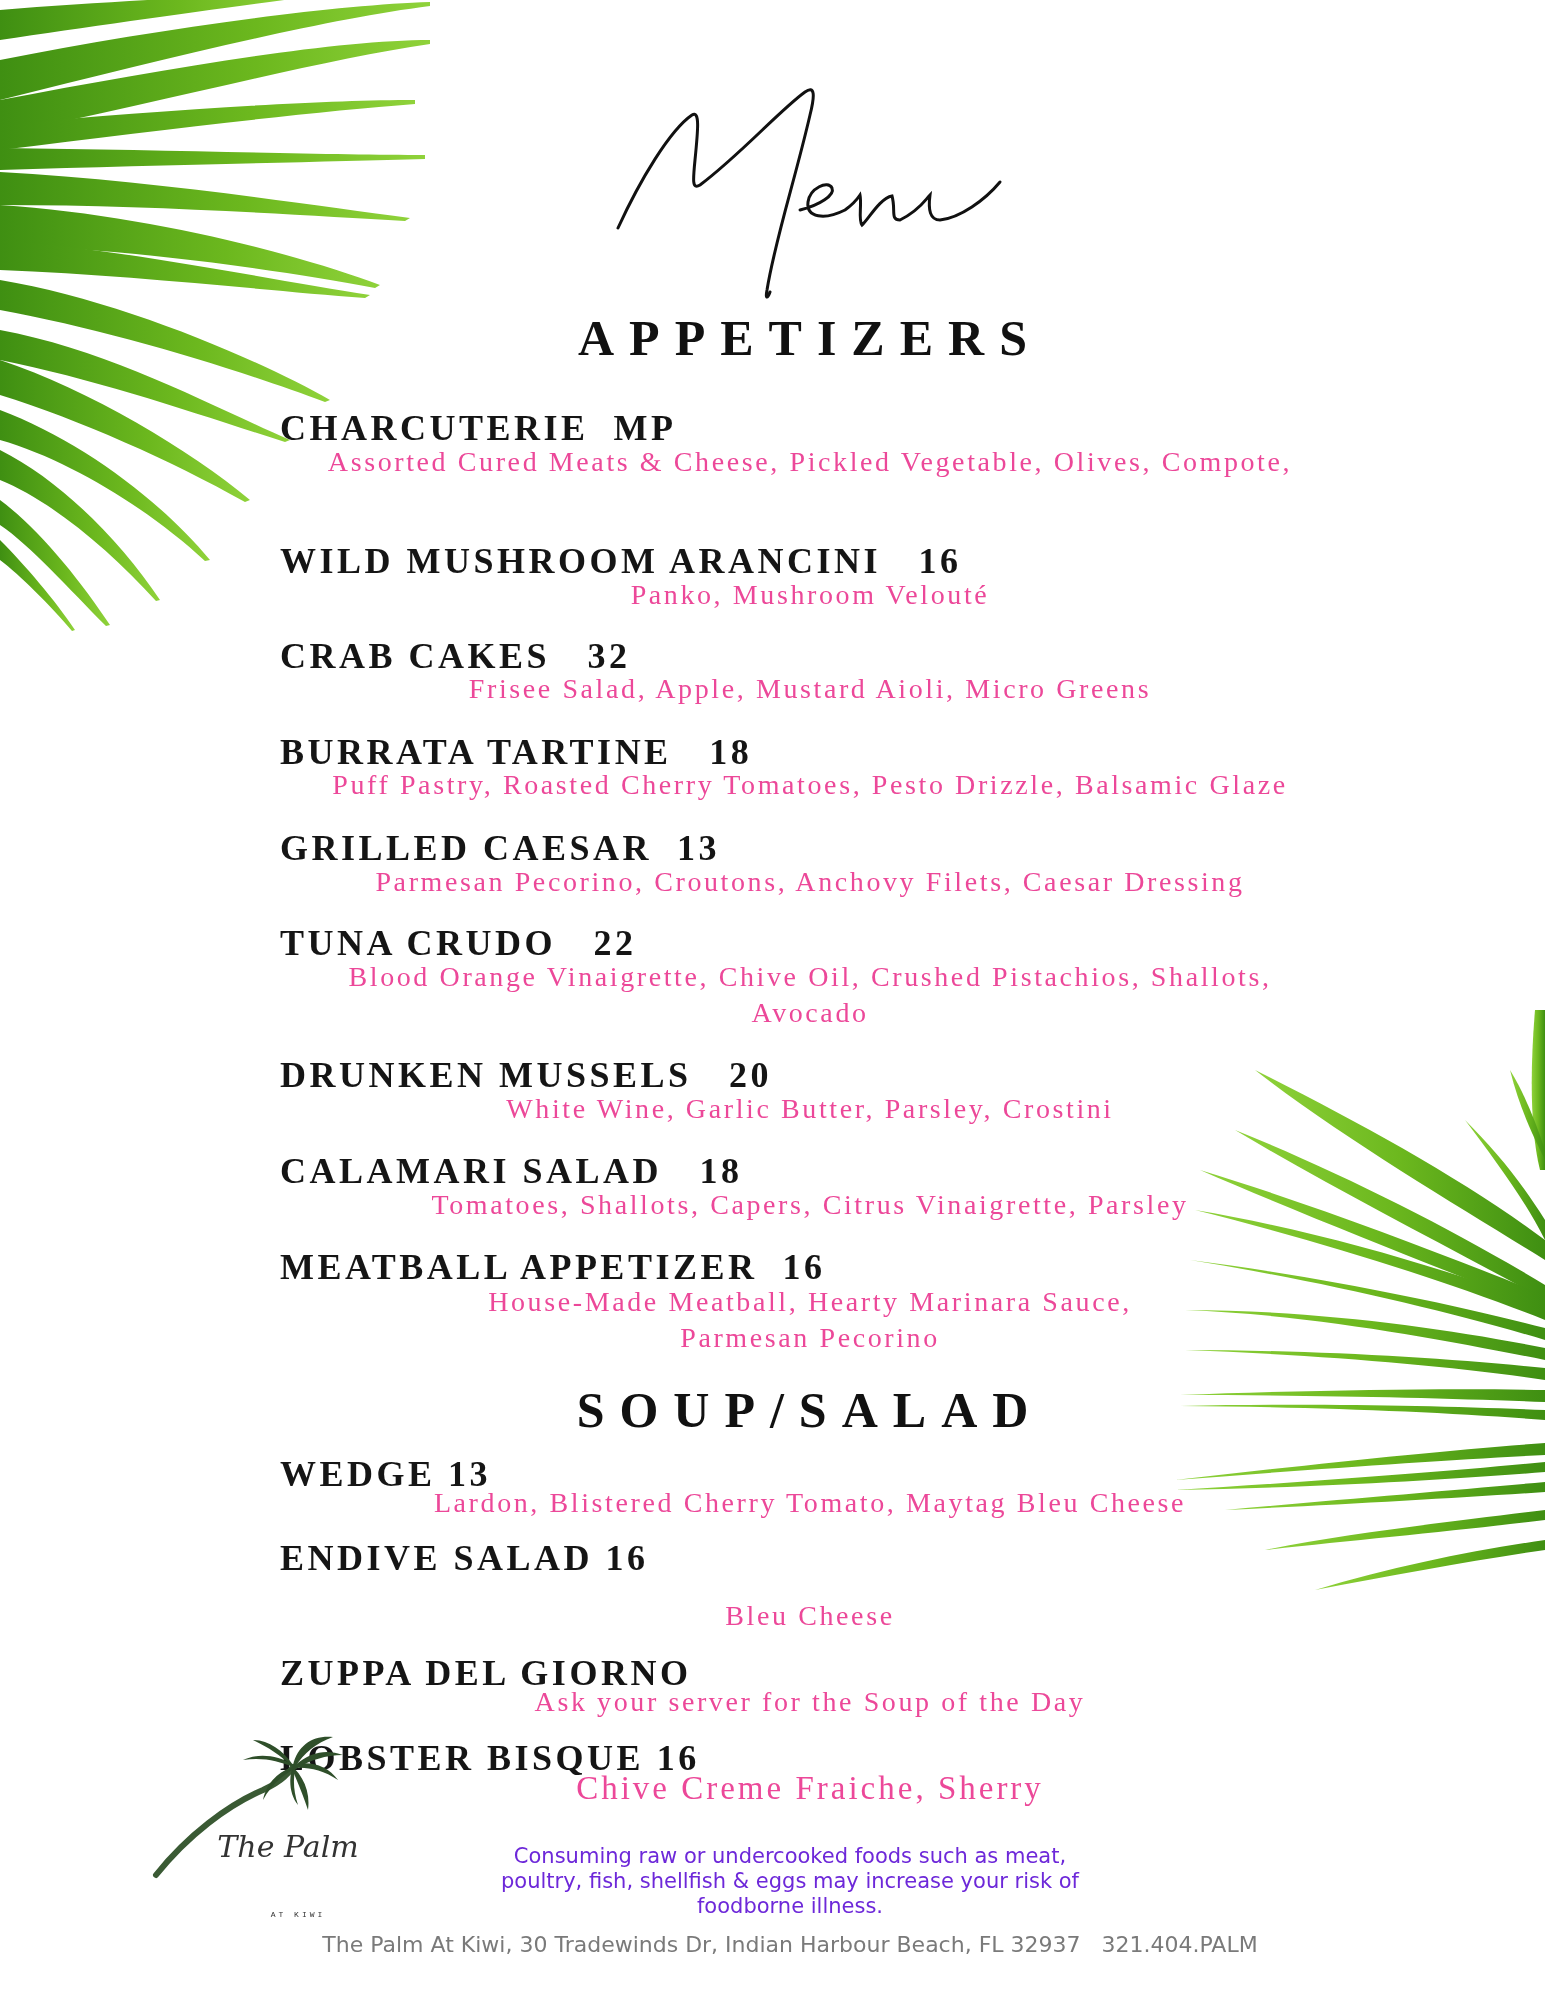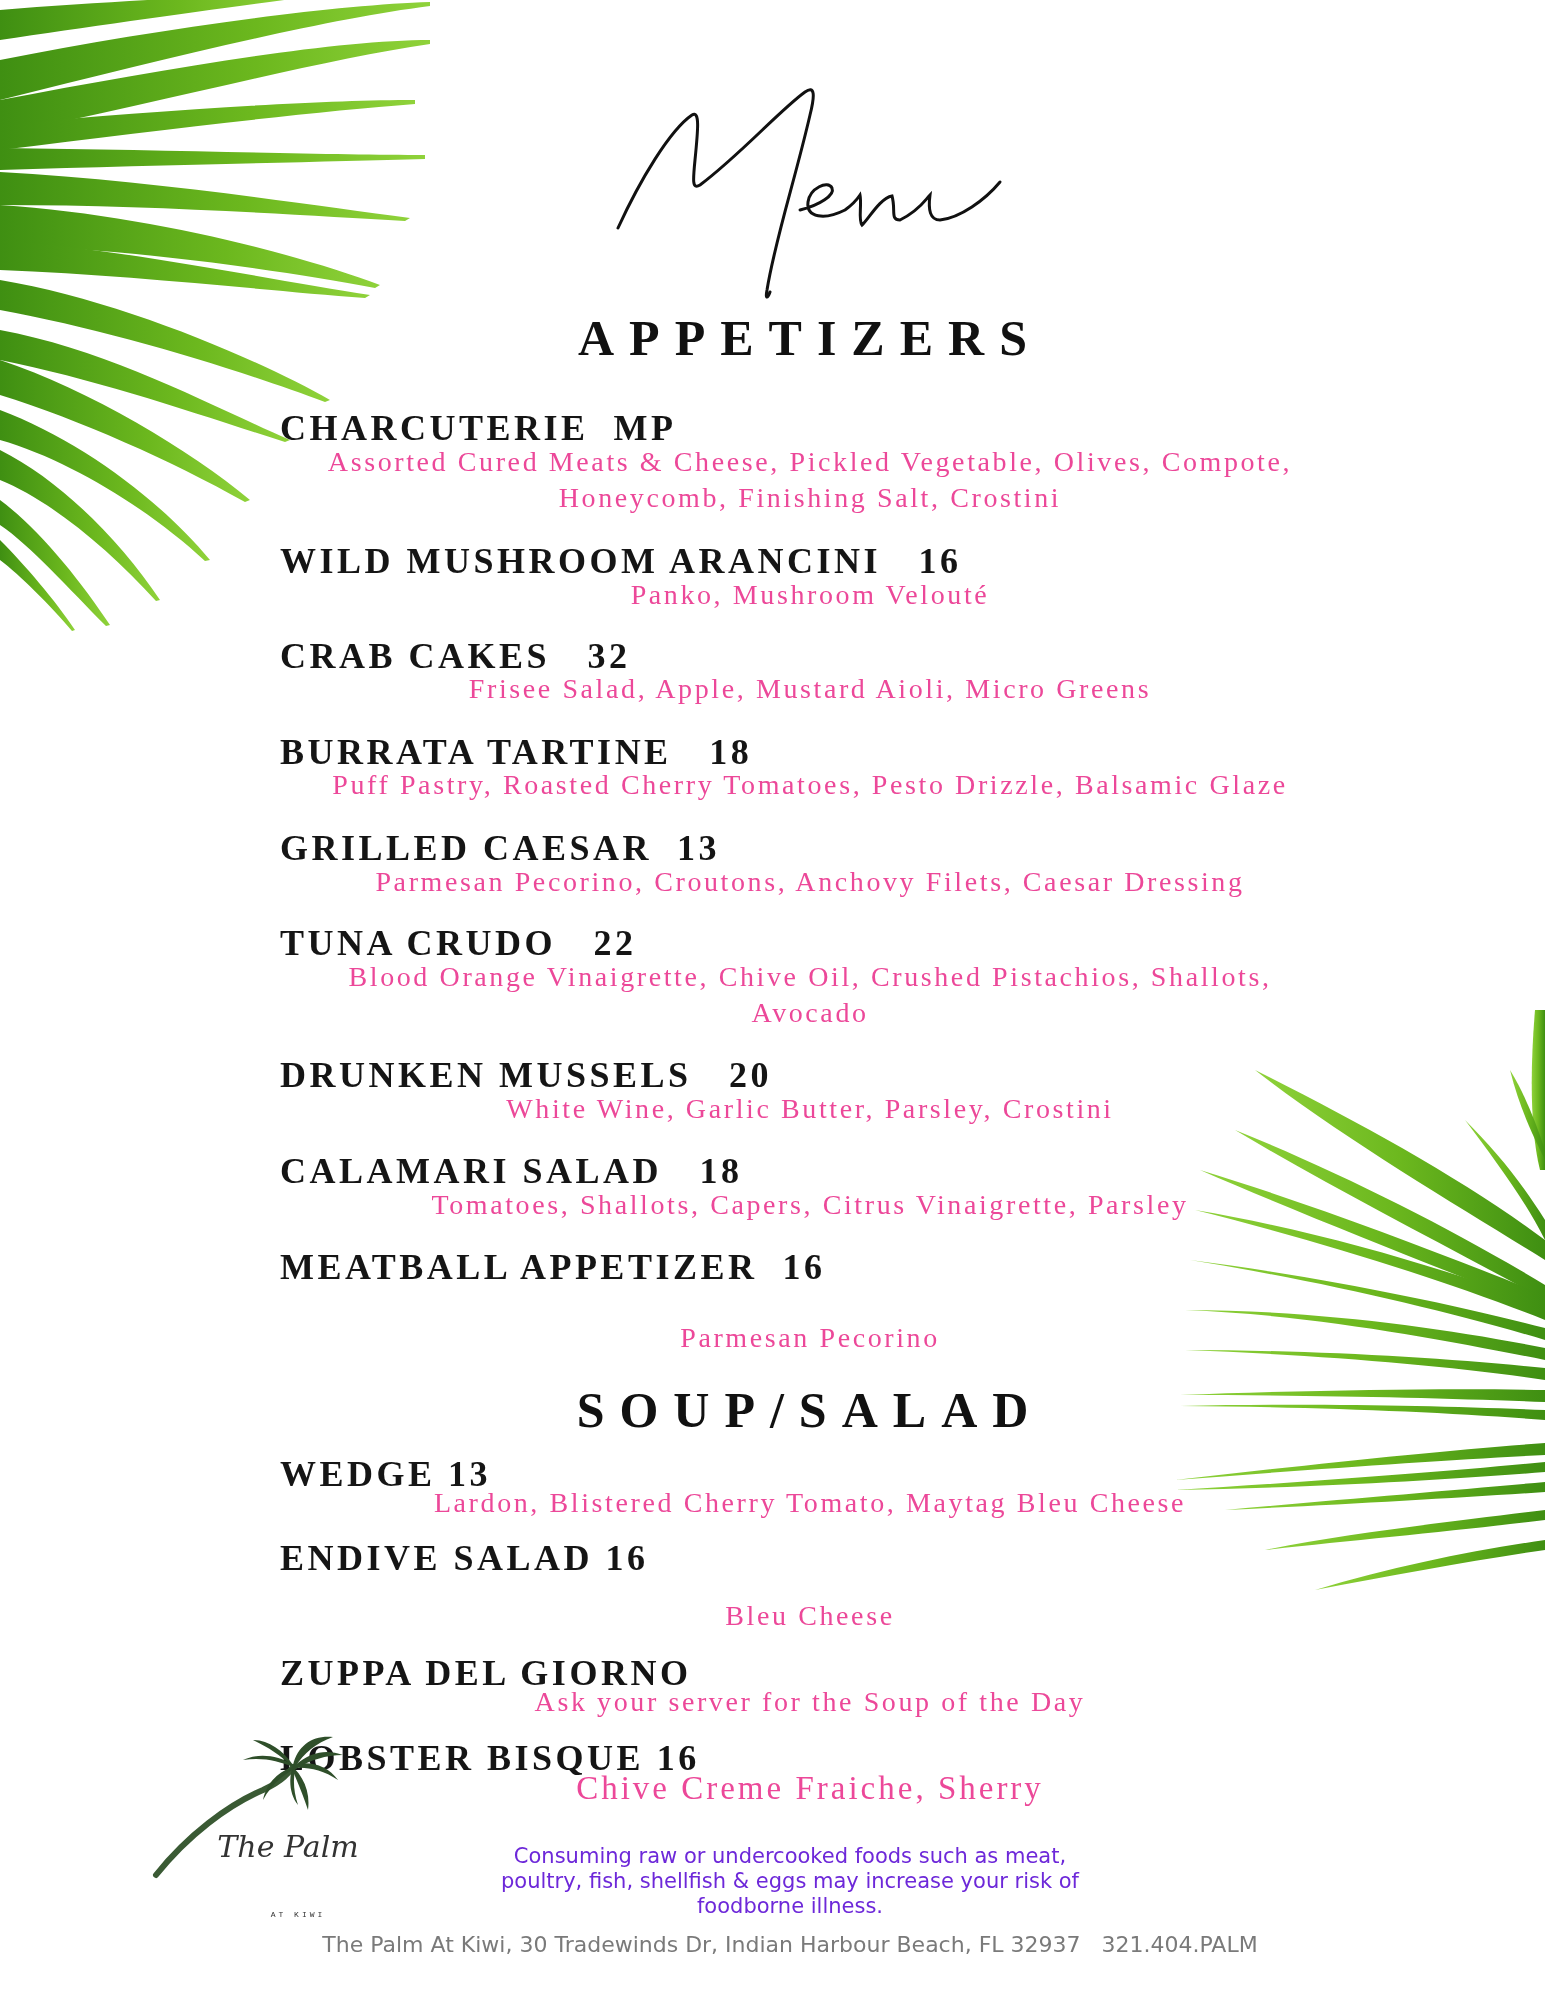--- a/index.html
+++ b/index.html
@@ -94,21 +94,21 @@
   <svg viewBox="0 0 440 240" width="440" height="240">
     <path d="M18,158 C40,110 70,60 92,45 C100,40 98,60 95,90 C93,110 92,120 100,115 C140,85 180,40 205,22 C215,15 215,25 210,45 C195,110 175,170 167,220 C165,230 168,228 170,222" fill="none" stroke="#111" stroke-width="3" stroke-linecap="round"></path>
     <path d="M200,140 C220,135 235,125 232,118 C228,110 210,118 208,132 C206,148 225,150 245,140 C252,135 258,128 260,125 C262,135 258,150 262,155 C268,150 280,128 292,126 C296,140 290,150 300,150 C320,140 325,130 330,125 C328,140 330,150 340,150 C360,148 385,130 400,112" fill="none" stroke="#111" stroke-width="3" stroke-linecap="round"></path>
   </svg>
   
 </div>
 
 <div class="section-title" style="top:313px">APPETIZERS</div>
 
 <div class="item-name" style="top:410px"><span>CHARCUTERIE</span>  <span>MP</span></div>
-<div class="item-desc" style="top:444px"><span>Assorted Cured Meats &amp; Cheese, Pickled Vegetable, Olives, Compote,</span><br><span>Honeycomb, Finishing Salt, Crostini</span></div>
+<div class="item-desc" style="top:444px"><span>Assorted Cured Meats &amp; Cheese, Pickled Vegetable, Olives, Compote,</span><br></div>
 
 <div class="item-name" style="top:543px"><span>WILD MUSHROOM ARANCINI</span>   <span>16</span></div>
 <div class="item-desc" style="top:577px"><span>Panko, Mushroom Velouté</span></div>
 
 <div class="item-name" style="top:638px"><span>CRAB CAKES</span>   <span>32</span></div>
 <div class="item-desc" style="top:671px"><span>Frisee Salad, Apple, Mustard Aioli, Micro Greens</span></div>
 
 <div class="item-name" style="top:734px"><span>BURRATA TARTINE</span>   <span>18</span></div>
 <div class="item-desc" style="top:767px"><span>Puff Pastry, Roasted Cherry Tomatoes, Pesto Drizzle, Balsamic Glaze</span></div>
 
@@ -118,21 +118,21 @@
 <div class="item-name" style="top:925px"><span>TUNA CRUDO</span>   <span>22</span></div>
 <div class="item-desc" style="top:959px"><span>Blood Orange Vinaigrette, Chive Oil, Crushed Pistachios, Shallots,</span><br><span>Avocado</span></div>
 
 <div class="item-name" style="top:1057px"><span>DRUNKEN MUSSELS</span>   <span>20</span></div>
 <div class="item-desc" style="top:1091px"><span>White Wine, Garlic Butter, Parsley, Crostini</span></div>
 
 <div class="item-name" style="top:1153px"><span>CALAMARI SALAD</span>   <span>18</span></div>
 <div class="item-desc" style="top:1187px"><span>Tomatoes, Shallots, Capers, Citrus Vinaigrette, Parsley</span></div>
 
 <div class="item-name" style="top:1249px"><span>MEATBALL APPETIZER</span>  <span>16</span></div>
-<div class="item-desc" style="top:1284px"><br><span>Parmesan Pecorino</span></div>
+<div class="item-desc" style="top:1284px"><span>House-Made Meatball, Hearty Marinara Sauce,</span><br><span>Parmesan Pecorino</span></div>
 
 <div class="section-title" style="top:1385px">SOUP/SALAD</div>
 
 <div class="item-name" style="top:1456px"><span>WEDGE</span> <span>13</span></div>
 <div class="item-desc" style="top:1485px"><span>Lardon, Blistered Cherry Tomato, Maytag Bleu Cheese</span></div>
 
 <div class="item-name" style="top:1540px"><span>ENDIVE SALAD</span> <span>16</span></div>
 <div class="item-desc" style="top:1569px; line-height:31px"><br><span>Bleu Cheese</span></div>
 
 <div class="item-name" style="top:1655px"><span>ZUPPA DEL GIORNO</span></div>

